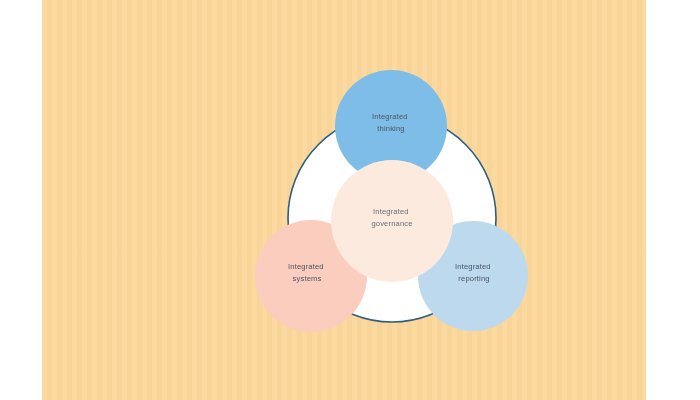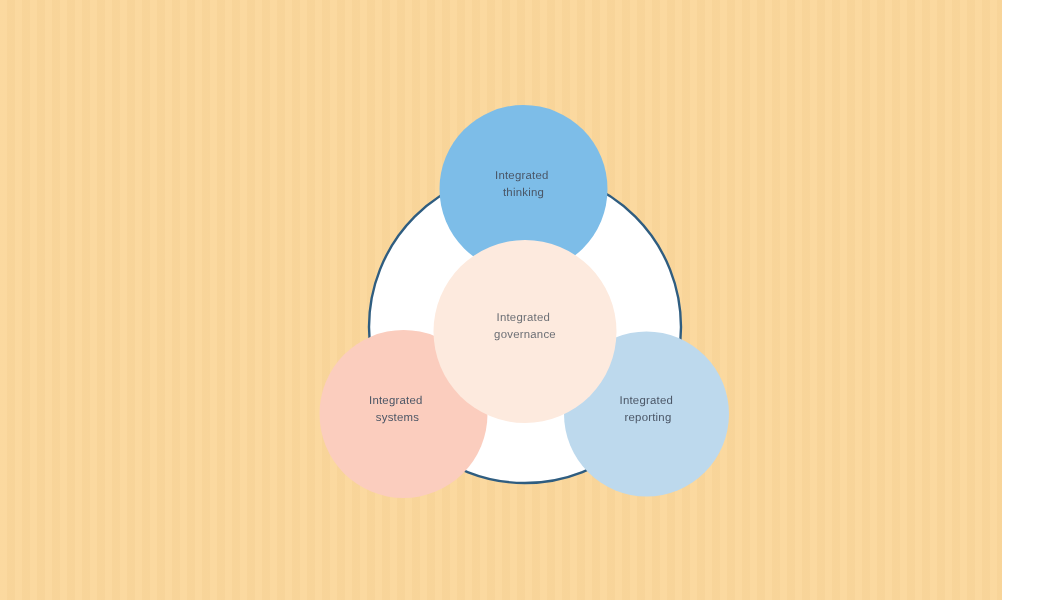--- a/index.html
+++ b/index.html
@@ -42,21 +42,21 @@
   }
   .lobe-label {
     font-family: "Liberation Sans", sans-serif;
     font-size: 7.6px;
     letter-spacing: 0.15px;
   }
 </style>
 </head>
 <body>
 
-<div id="stage" style="width: 668px; height: 400px;">
+<div id="stage" style="width: 604px; height: 400px; margin-left: 42px;">
   <div id="bg-base" style="background: rgb(251, 215, 155);"></div>
   <div id="bg-stripes"></div>
 
   <svg id="diagram" viewBox="0 0 700 400" xmlns="http://www.w3.org/2000/svg">
 
     <circle id="outline-circle" cx="350" cy="218" r="104" fill="#ffffff" stroke="#2f5d80" stroke-width="1.6"></circle>
 
     <circle id="lobe-thinking-shape" cx="349" cy="126" r="56" fill="#7dbde8"></circle>
 
     <circle id="lobe-systems-shape" cx="269" cy="276" r="56" fill="#fbcdbe"></circle>

